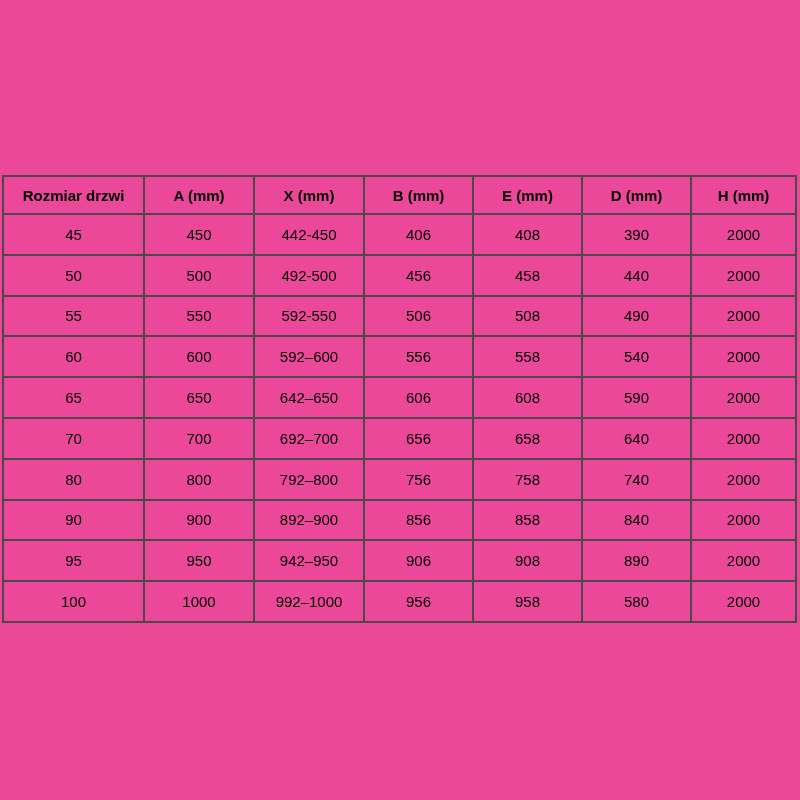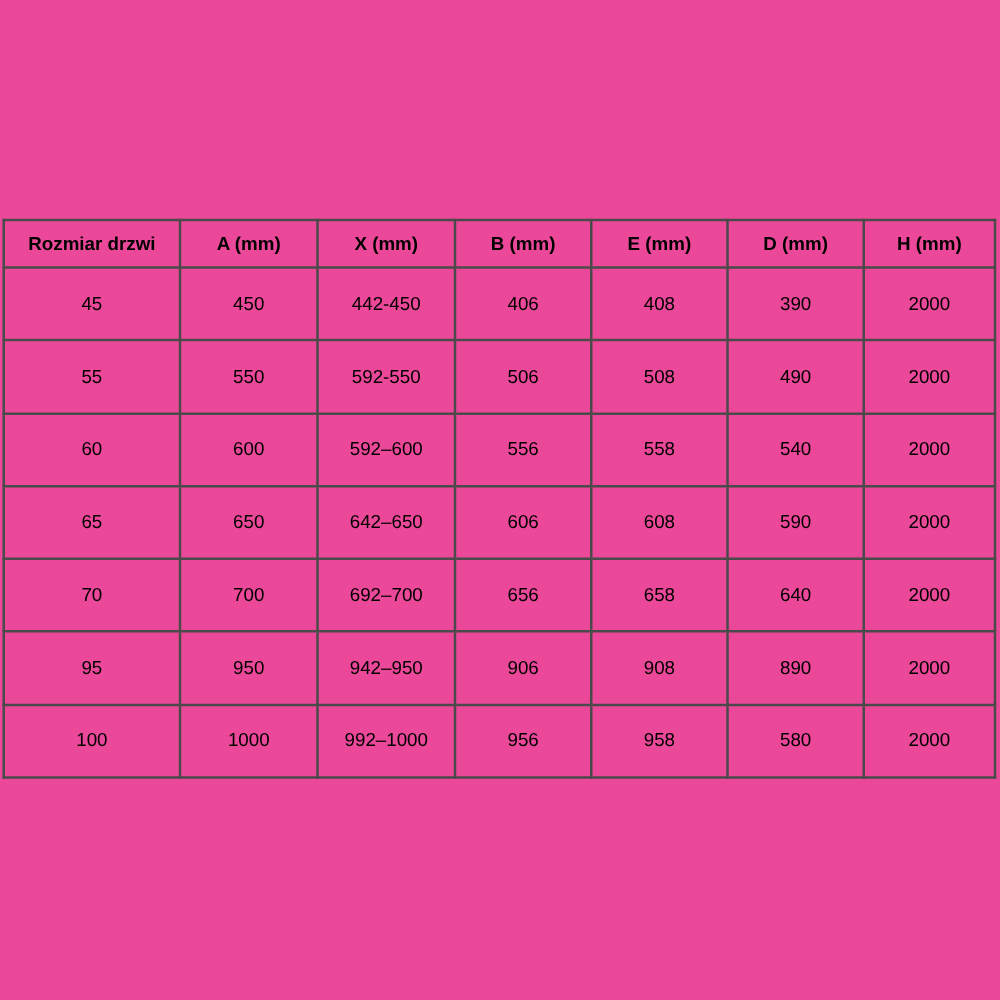--- a/index.html
+++ b/index.html
@@ -80,20 +80,29 @@
           <tr>
             <td>45</td>
             <td>450</td>
             <td>442-450</td>
             <td>406</td>
             <td>408</td>
             <td>390</td>
             <td>2000</td>
           </tr>
           <tr>
+            <td>50</td>
+            <td>500</td>
+            <td>492-500</td>
+            <td>456</td>
+            <td>458</td>
+            <td>440</td>
+            <td>2000</td>
+          </tr>
+          <tr>
             <td>55</td>
             <td>550</td>
             <td>592-550</td>
             <td>506</td>
             <td>508</td>
             <td>490</td>
             <td>2000</td>
           </tr>
           <tr>
             <td>60</td>
@@ -116,20 +125,38 @@
           <tr>
             <td>70</td>
             <td>700</td>
             <td>692–700</td>
             <td>656</td>
             <td>658</td>
             <td>640</td>
             <td>2000</td>
           </tr>
           <tr>
+            <td>80</td>
+            <td>800</td>
+            <td>792–800</td>
+            <td>756</td>
+            <td>758</td>
+            <td>740</td>
+            <td>2000</td>
+          </tr>
+          <tr>
+            <td>90</td>
+            <td>900</td>
+            <td>892–900</td>
+            <td>856</td>
+            <td>858</td>
+            <td>840</td>
+            <td>2000</td>
+          </tr>
+          <tr>
             <td>95</td>
             <td>950</td>
             <td>942–950</td>
             <td>906</td>
             <td>908</td>
             <td>890</td>
             <td>2000</td>
           </tr>
           <tr>
             <td>100</td>

